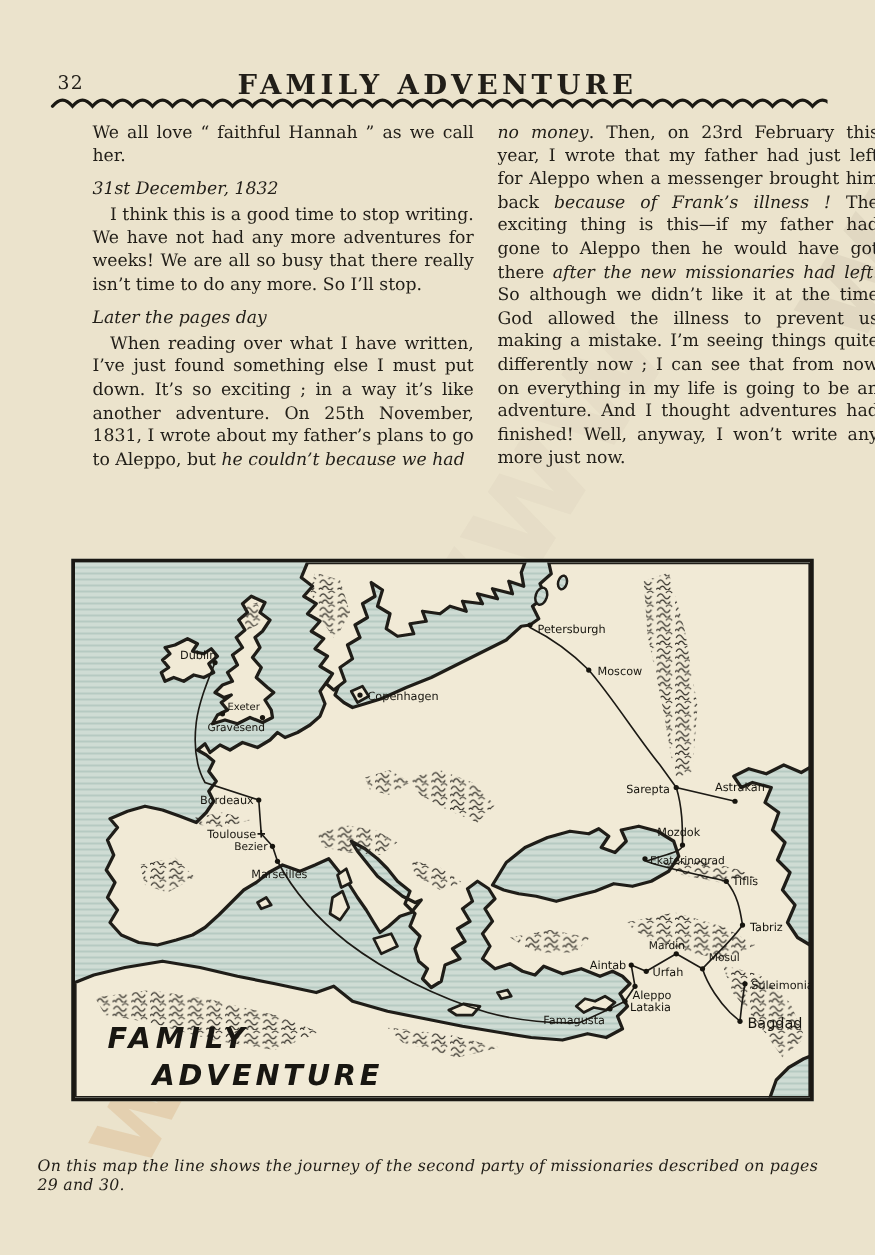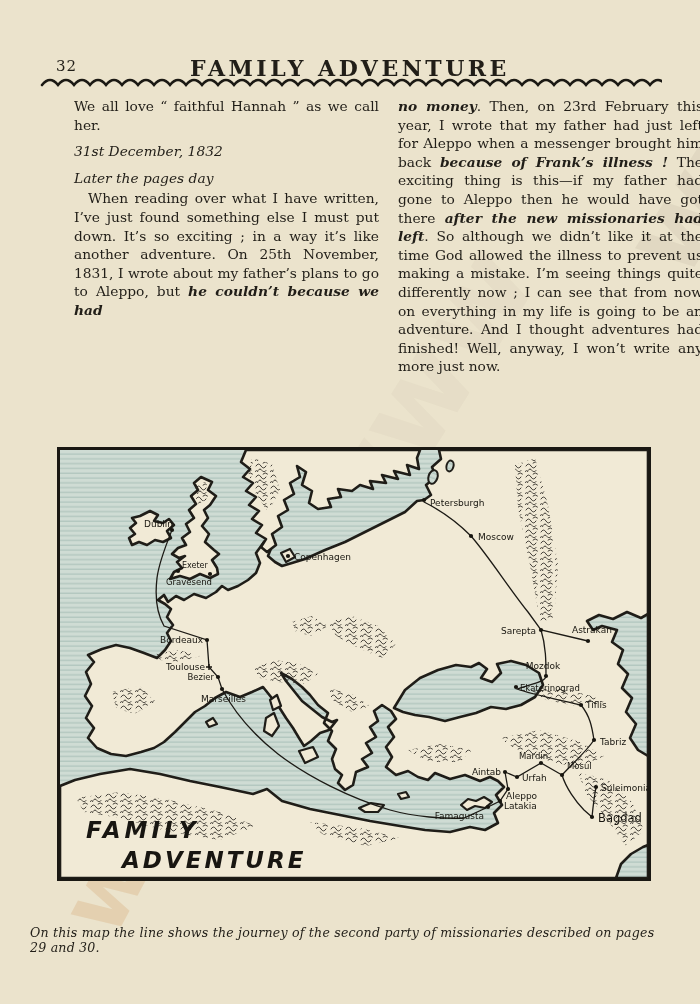--- a/index.html
+++ b/index.html
@@ -3,31 +3,31 @@
 <meta charset="utf-8">
 <style>
   html,body{margin:0;padding:0;}
   body{
     width:700px;height:1004px;position:relative;overflow:hidden;
     background:#ebe3cc;
     font-family:"DejaVu Serif","Liberation Serif",serif;
     color:#211e18;
   }
   
-  .page-num{position:absolute;left:56px;top:57px;font-size:15px;letter-spacing:1px;}
+  .page-num{position:absolute;left:46px;top:57px;font-size:15px;letter-spacing:1px;}
   .head-title{position:absolute;left:0;top:55px;width:100%;text-align:center;
     font-weight:bold;font-size:22px;letter-spacing:3.5px;}
   .wave{position:absolute;left:40px;top:74px;}
   
   .cols{position:absolute;left:36px;top:97px;width:630px;display:flex;gap:19px;margin-left:38px;}
   .col{width:305px;font-size:13.8px;line-height:18.6px;text-align:justify;}
   .col p{margin:0;}
   .indent{text-indent:14px;}
   .date-line{font-style:italic;padding-right:10px;margin:8px 0 2px 0 !important;}
-  .seg-i{font-style:italic;font-weight:bold;}
+  .seg-i{font-style:italic;}
   .end-note{text-align:center;font-style:italic;margin-top:20px !important;}
   
   .map-frame{position:absolute;left:57px;top:447px;width:588px;height:428px;
     border:3px solid #1a1813;background:#cfdcd4;}
   .map-frame svg{display:block;}
   
   .map-caption{position:absolute;left:30px;top:925px;width:640px;text-align:left;
     font-style:italic;font-size:12.6px;letter-spacing:.2px;}
   
   .wm{position:absolute;font-family:"DejaVu Sans","Liberation Sans",sans-serif;
@@ -46,20 +46,21 @@
 <div class="page-num">32</div>
 <div class="head-title">FAMILY ADVENTURE</div>
 <svg class="wave" width="622" height="16" aria-hidden="true">
   <path id="wave-path" fill="none" stroke="#1b1913" stroke-width="2.6" stroke-linecap="round" d="M2,11 Q10,1 18,11 Q26,1 34,11 Q42,1 50,11 Q58,1 66,11 Q74,1 82,11 Q90,1 98,11 Q106,1 114,11 Q122,1 130,11 Q138,1 146,11 Q154,1 162,11 Q170,1 178,11 Q186,1 194,11 Q202,1 210,11 Q218,1 226,11 Q234,1 242,11 Q250,1 258,11 Q266,1 274,11 Q282,1 290,11 Q298,1 306,11 Q314,1 322,11 Q330,1 338,11 Q346,1 354,11 Q362,1 370,11 Q378,1 386,11 Q394,1 402,11 Q410,1 418,11 Q426,1 434,11 Q442,1 450,11 Q458,1 466,11 Q474,1 482,11 Q490,1 498,11 Q506,1 514,11 Q522,1 530,11 Q538,1 546,11 Q554,1 562,11 Q570,1 578,11 Q586,1 594,11 Q602,1 610,11 Q618,1 626,11"></path>
 </svg>
 
 <div class="cols">
   <div class="col">
     <p><span>We all love “ faithful Hannah ” as we call her.</span></p>
     <p class="date-line">31st December, 1832</p>
+    <p class="indent"><span>I think this is a good time to stop writing. We have not had any more adventures for weeks!  We are all so busy that there really isn’t time to do any more.  So I’ll stop.</span></p>
     <p class="date-line">Later the pages day</p>
     <p class="indent"><span>When reading over what I have written, I’ve just found something else I must put down.  It’s so exciting ;  in a way it’s like another adventure.  On 25th November, 1831, I wrote about my father’s plans to go to Aleppo, but </span><span class="seg-i">he couldn’t because we had</span></p>
   </div>
   <div class="col">
     <p><span class="seg-i">no money</span><span>.  Then, on 23rd February this year, I wrote that my father had just left for Aleppo when a messenger brought him back </span><span class="seg-i">because of Frank’s illness !</span><span>  The exciting thing is this—if my father had gone to Aleppo then he would have got there </span><span class="seg-i">after the new missionaries had left</span><span>.  So although we didn’t like it at the time God allowed the illness to prevent us making a mistake.  I’m seeing things quite differently now ;  I can see that from now on everything in my life is going to be an adventure.  And I thought adventures had finished!  Well, anyway, I won’t write any more just now.</span></p>
   </div>
 </div>
 
 <div class="map-frame">
 <svg width="588" height="428" viewBox="0 0 588 428">

